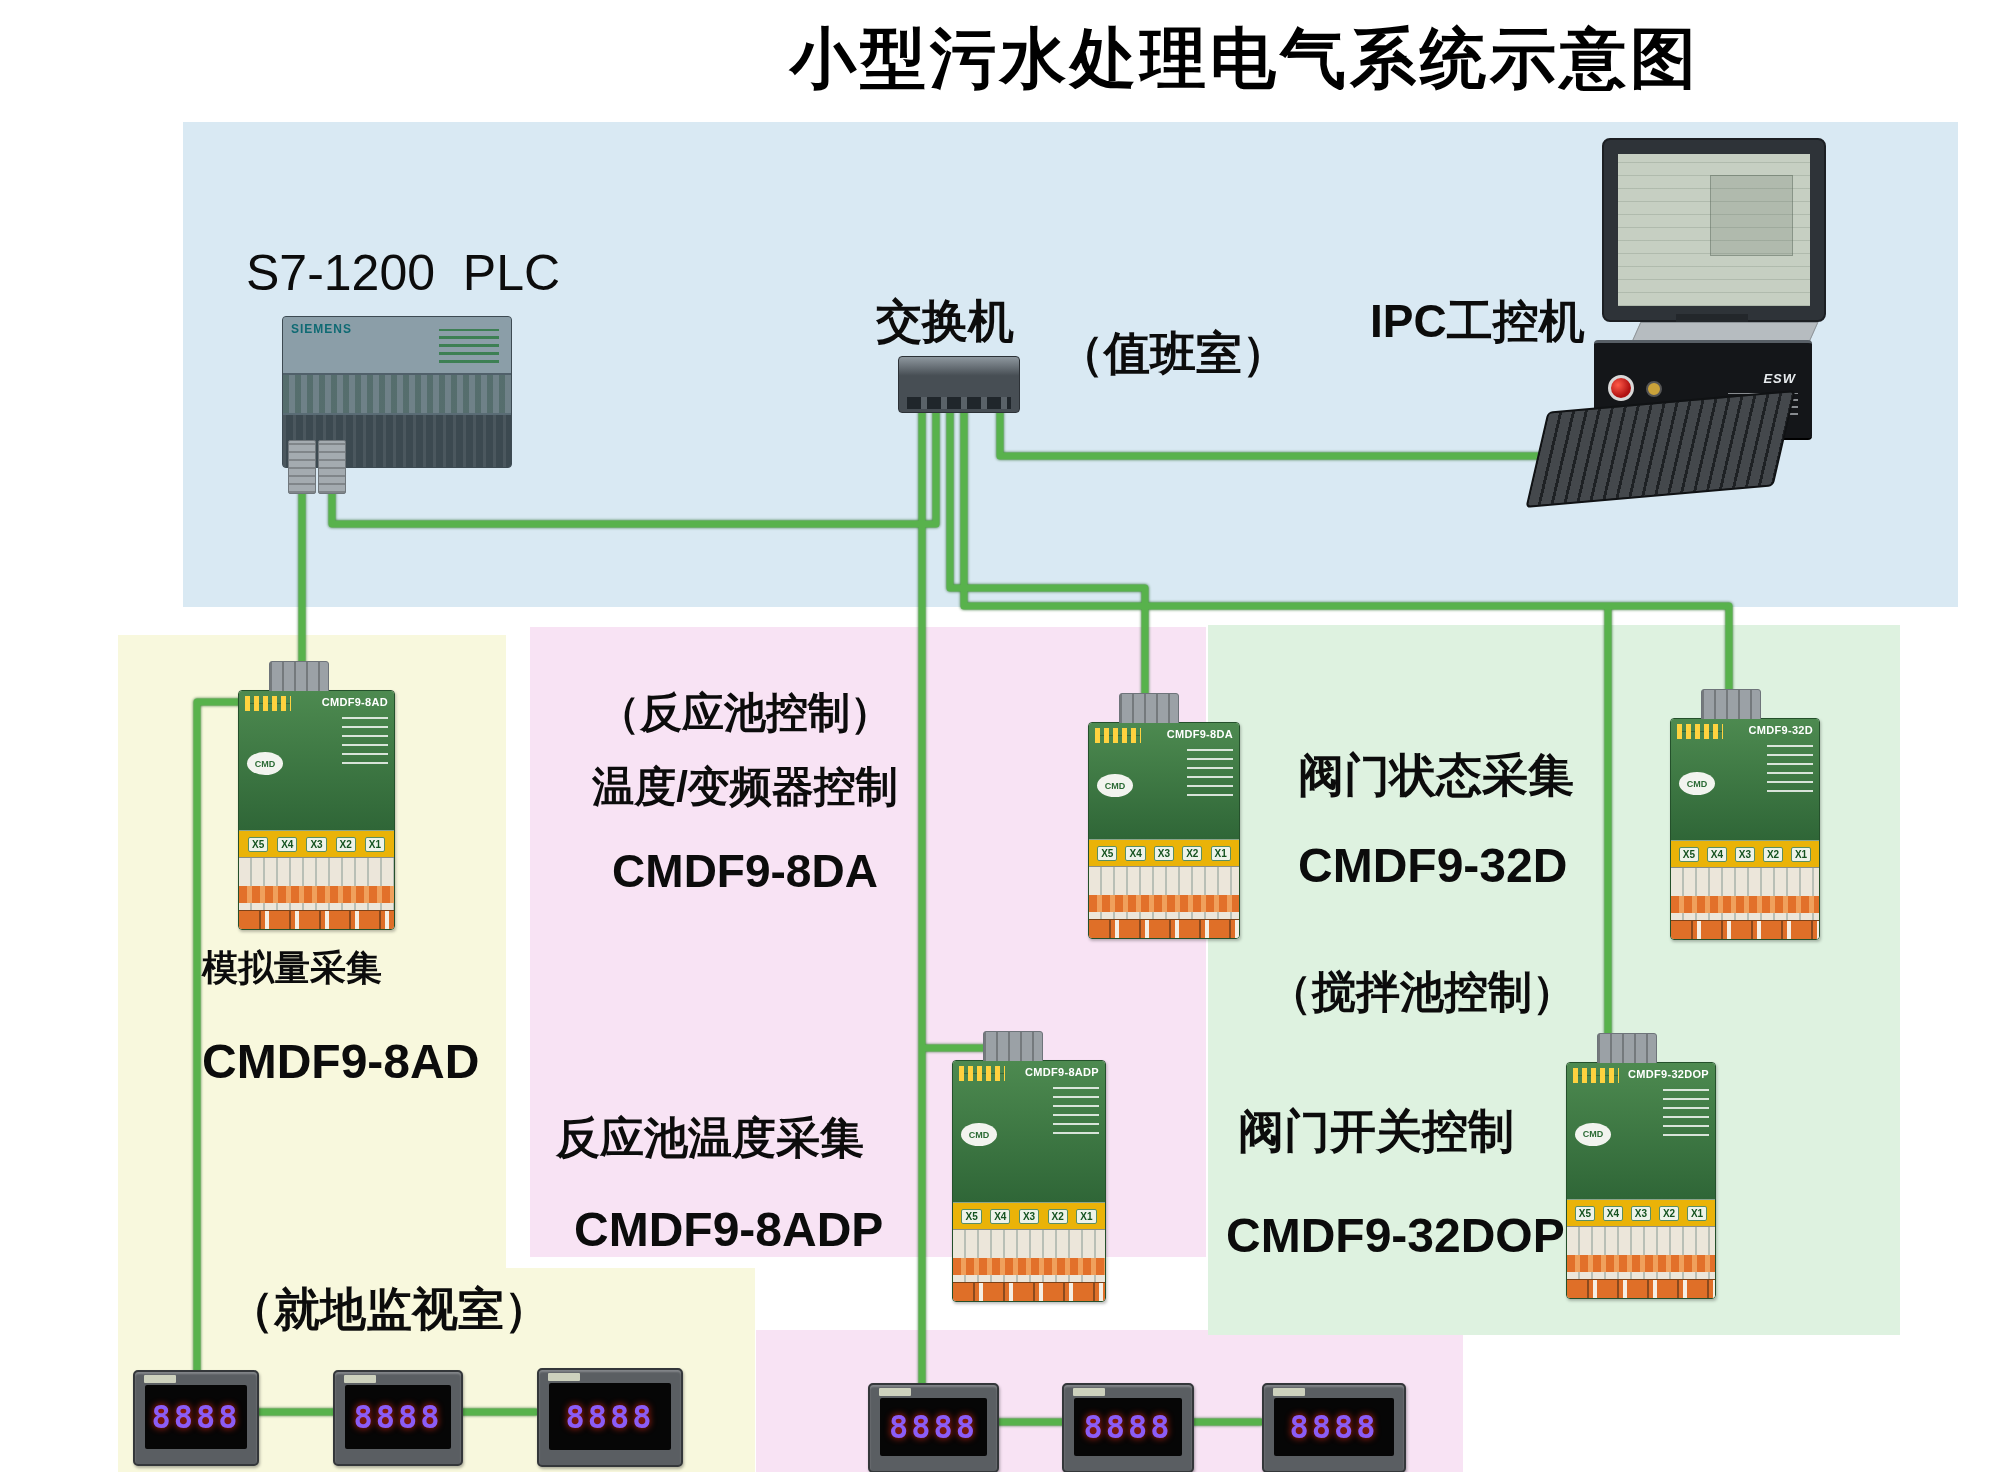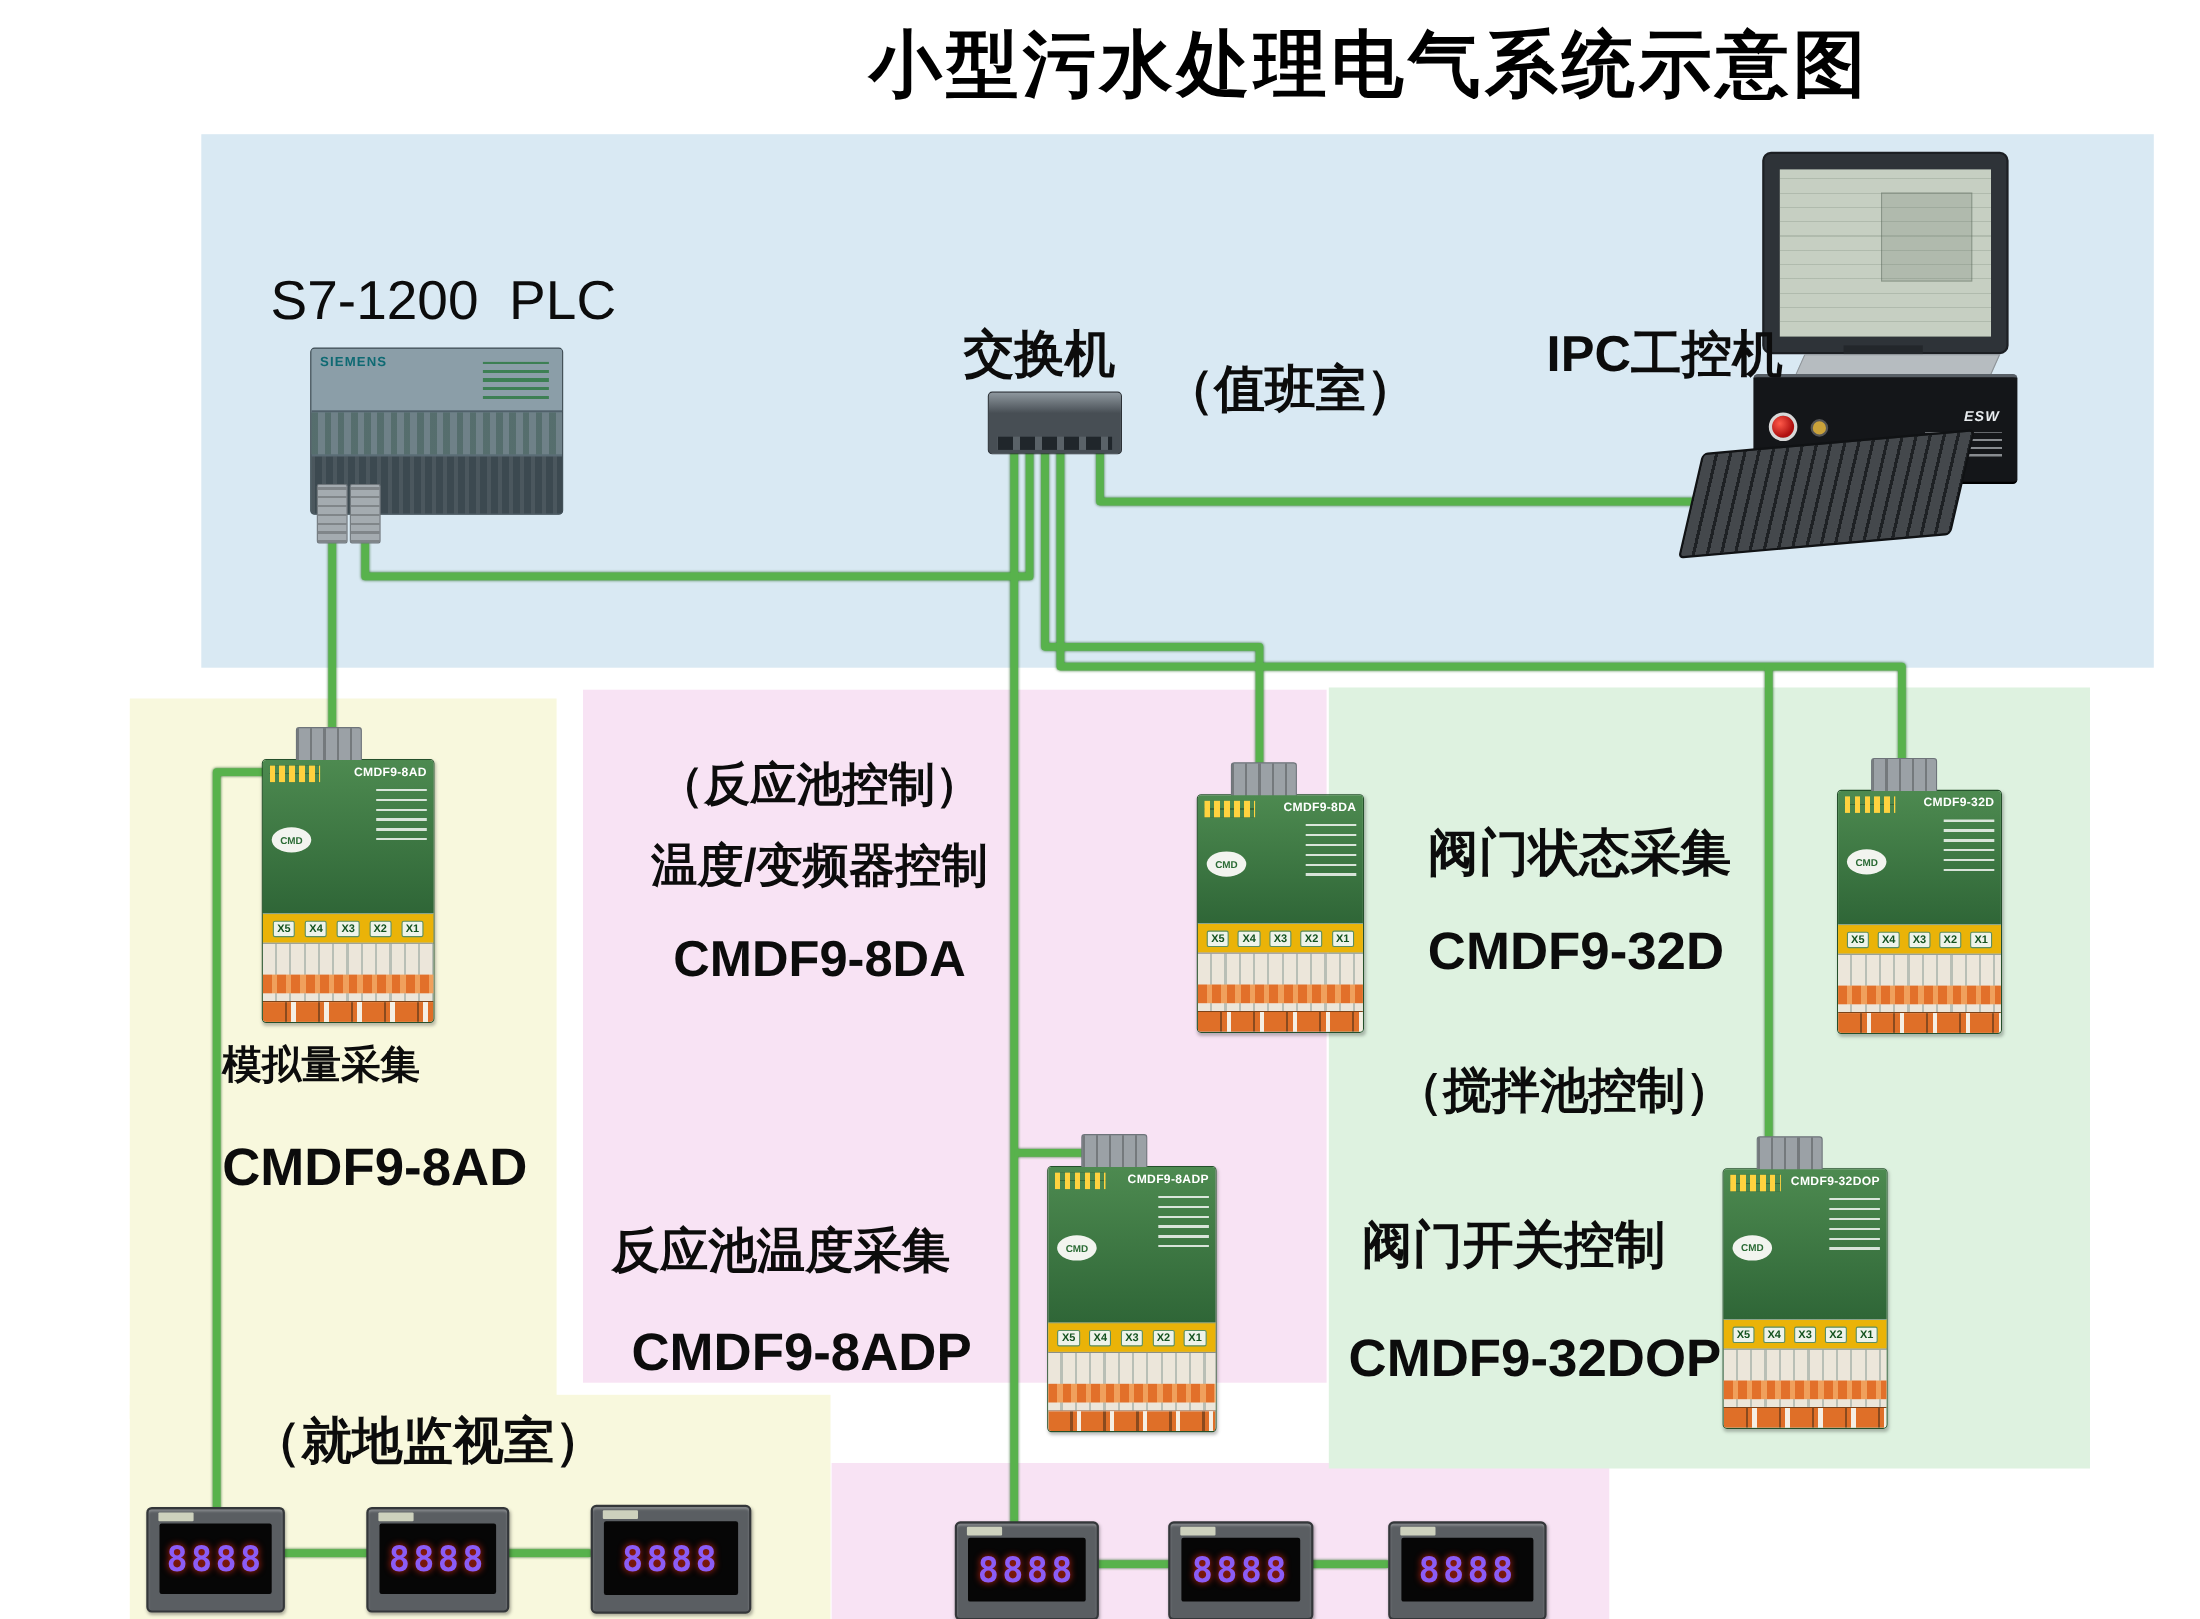--- a/index.html
+++ b/index.html
@@ -50,21 +50,21 @@
   .ipc-monitor{position:absolute;left:1602px;top:138px;width:220px;height:180px;z-index:3;
                background:#2e3338;border:2px solid #1c1f23;border-radius:8px;}
   .ipc-screen{position:absolute;inset:14px;background:#c6cfc2;
               background-image:repeating-linear-gradient(0deg,rgba(110,125,110,.25) 0 1px,transparent 1px 13px);}
   .ipc-screen::after{content:"";position:absolute;right:9%;top:14%;width:42%;height:52%;
                      background:rgba(100,115,100,.22);border:1px solid rgba(80,95,80,.4);}
   .ipc-mon-base{position:absolute;left:1676px;top:314px;width:72px;height:28px;background:#23272b;z-index:3;}
   .ipc-shelf{position:absolute;left:1636px;top:322px;width:176px;height:18px;background:#b6bcc0;z-index:3;
              transform:skewX(-24deg);border:1px solid #8d9398;}
   .ipc-box{position:absolute;left:1594px;top:340px;width:218px;height:95px;z-index:3;
-           background:#141619;border-radius:4px;border-top:3px solid #585f66;border-bottom:2px solid #000;padding-left:22px;}
+           background:#141619;border-radius:4px;border-top:3px solid #585f66;border-bottom:2px solid #000;}
   .estop{position:absolute;left:14px;top:32px;width:20px;height:20px;border-radius:50%;
          background:radial-gradient(circle at 35% 35%,#ff5a4a,#b01010 65%);border:3px solid #d8d8d8;}
   .ipc-knob{position:absolute;left:52px;top:38px;width:12px;height:12px;border-radius:50%;background:#caa23a;border:2px solid #555;}
   .ipc-box-text{position:absolute;right:16px;top:28px;color:#e8ecef;font-size:13px;font-style:italic;font-weight:bold;letter-spacing:1px;}
   .ipc-box-lines{position:absolute;right:14px;top:50px;width:70px;height:22px;
                  background:repeating-linear-gradient(0deg,rgba(230,235,240,.55) 0 2px,transparent 2px 7px);}
   .ipc-kb{position:absolute;left:1536px;top:402px;width:245px;height:90px;z-index:3;
           background:#26292c;border:2px solid #101214;border-radius:5px;
           transform:rotate(-5deg) skewX(-18deg);
           background-image:repeating-linear-gradient(90deg,#44484c 0 10px,#1e2124 10px 13px),
@@ -130,21 +130,21 @@
     <polyline points="459,1412 537,1412"></polyline>
     <polyline points="993,1422 1064,1422"></polyline>
     <polyline points="1188,1422 1262,1422"></polyline>
   </svg>
 
   <h1 class="title">小型污水处理电气系统示意图</h1>
 
   <div class="lbl pre" style="left:246px;top:246px;font-size:50px;font-weight:normal;">S7-1200  PLC</div>
   <div class="lbl" style="left:876px;top:296px;font-size:46px;">交换机</div>
   <div class="lbl" style="left:1058px;top:328px;font-size:46px;">（值班室）</div>
-  <div class="lbl" style="left:1406px;top:296px;font-size:46px;">IPC工控机</div>
+  <div class="lbl" style="left:1370px;top:296px;font-size:46px;">IPC工控机</div>
 
   <div class="plc">
     <div class="plc-top">
       <span class="plc-brand">SIEMENS</span>
       <div class="plc-leds"></div>
     </div>
     <div class="plc-mid"></div>
     <div class="plc-low"></div>
   </div>
   <div class="plc-conn" style="left:288px;top:440px;"></div>

